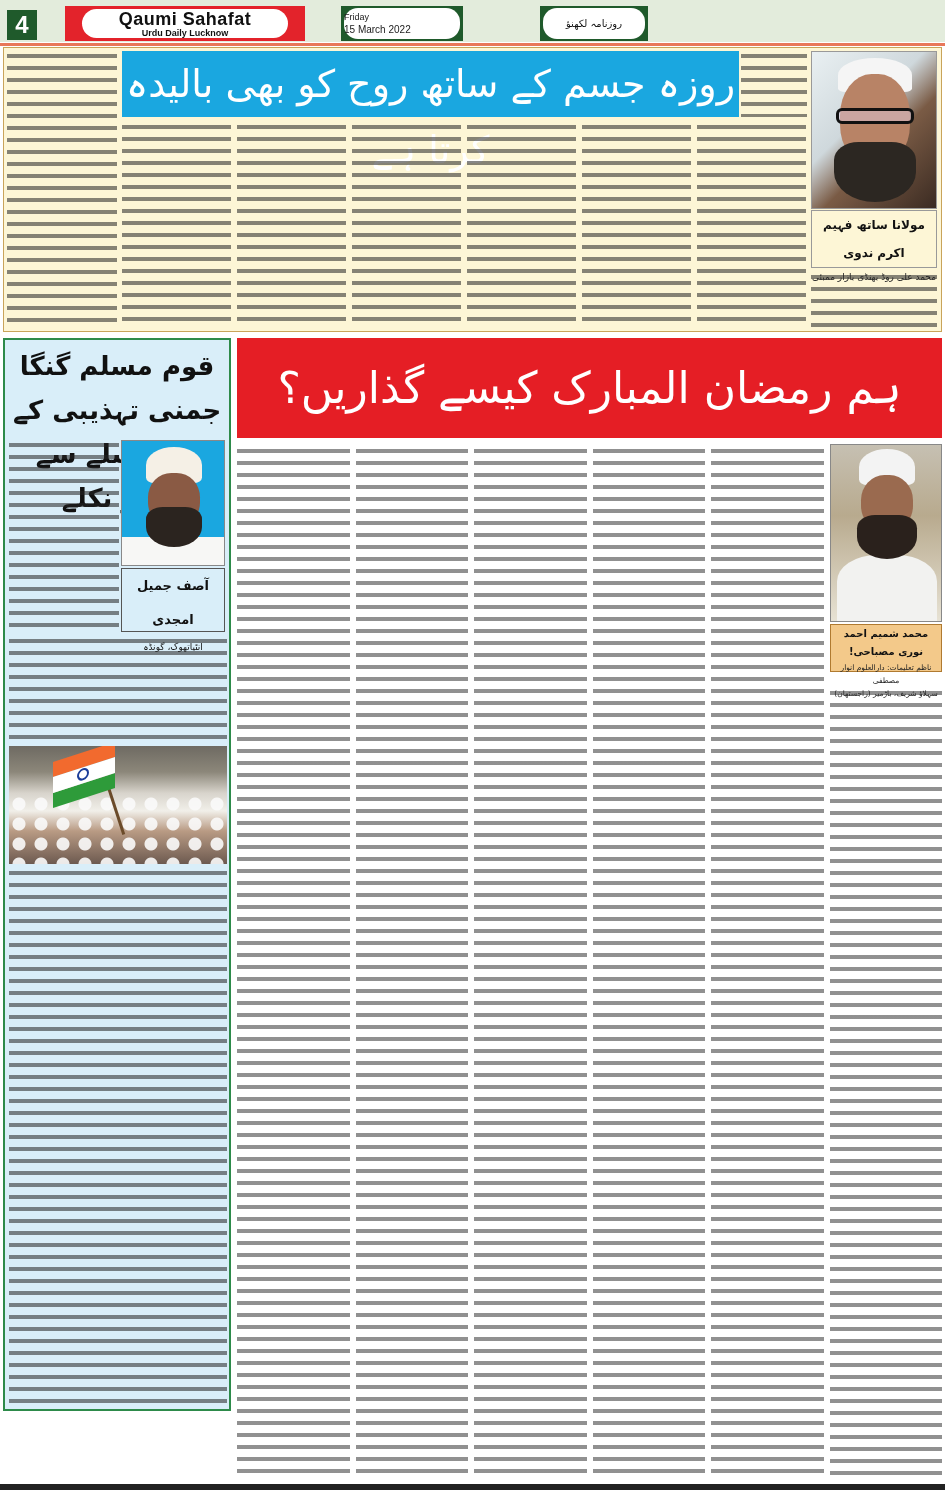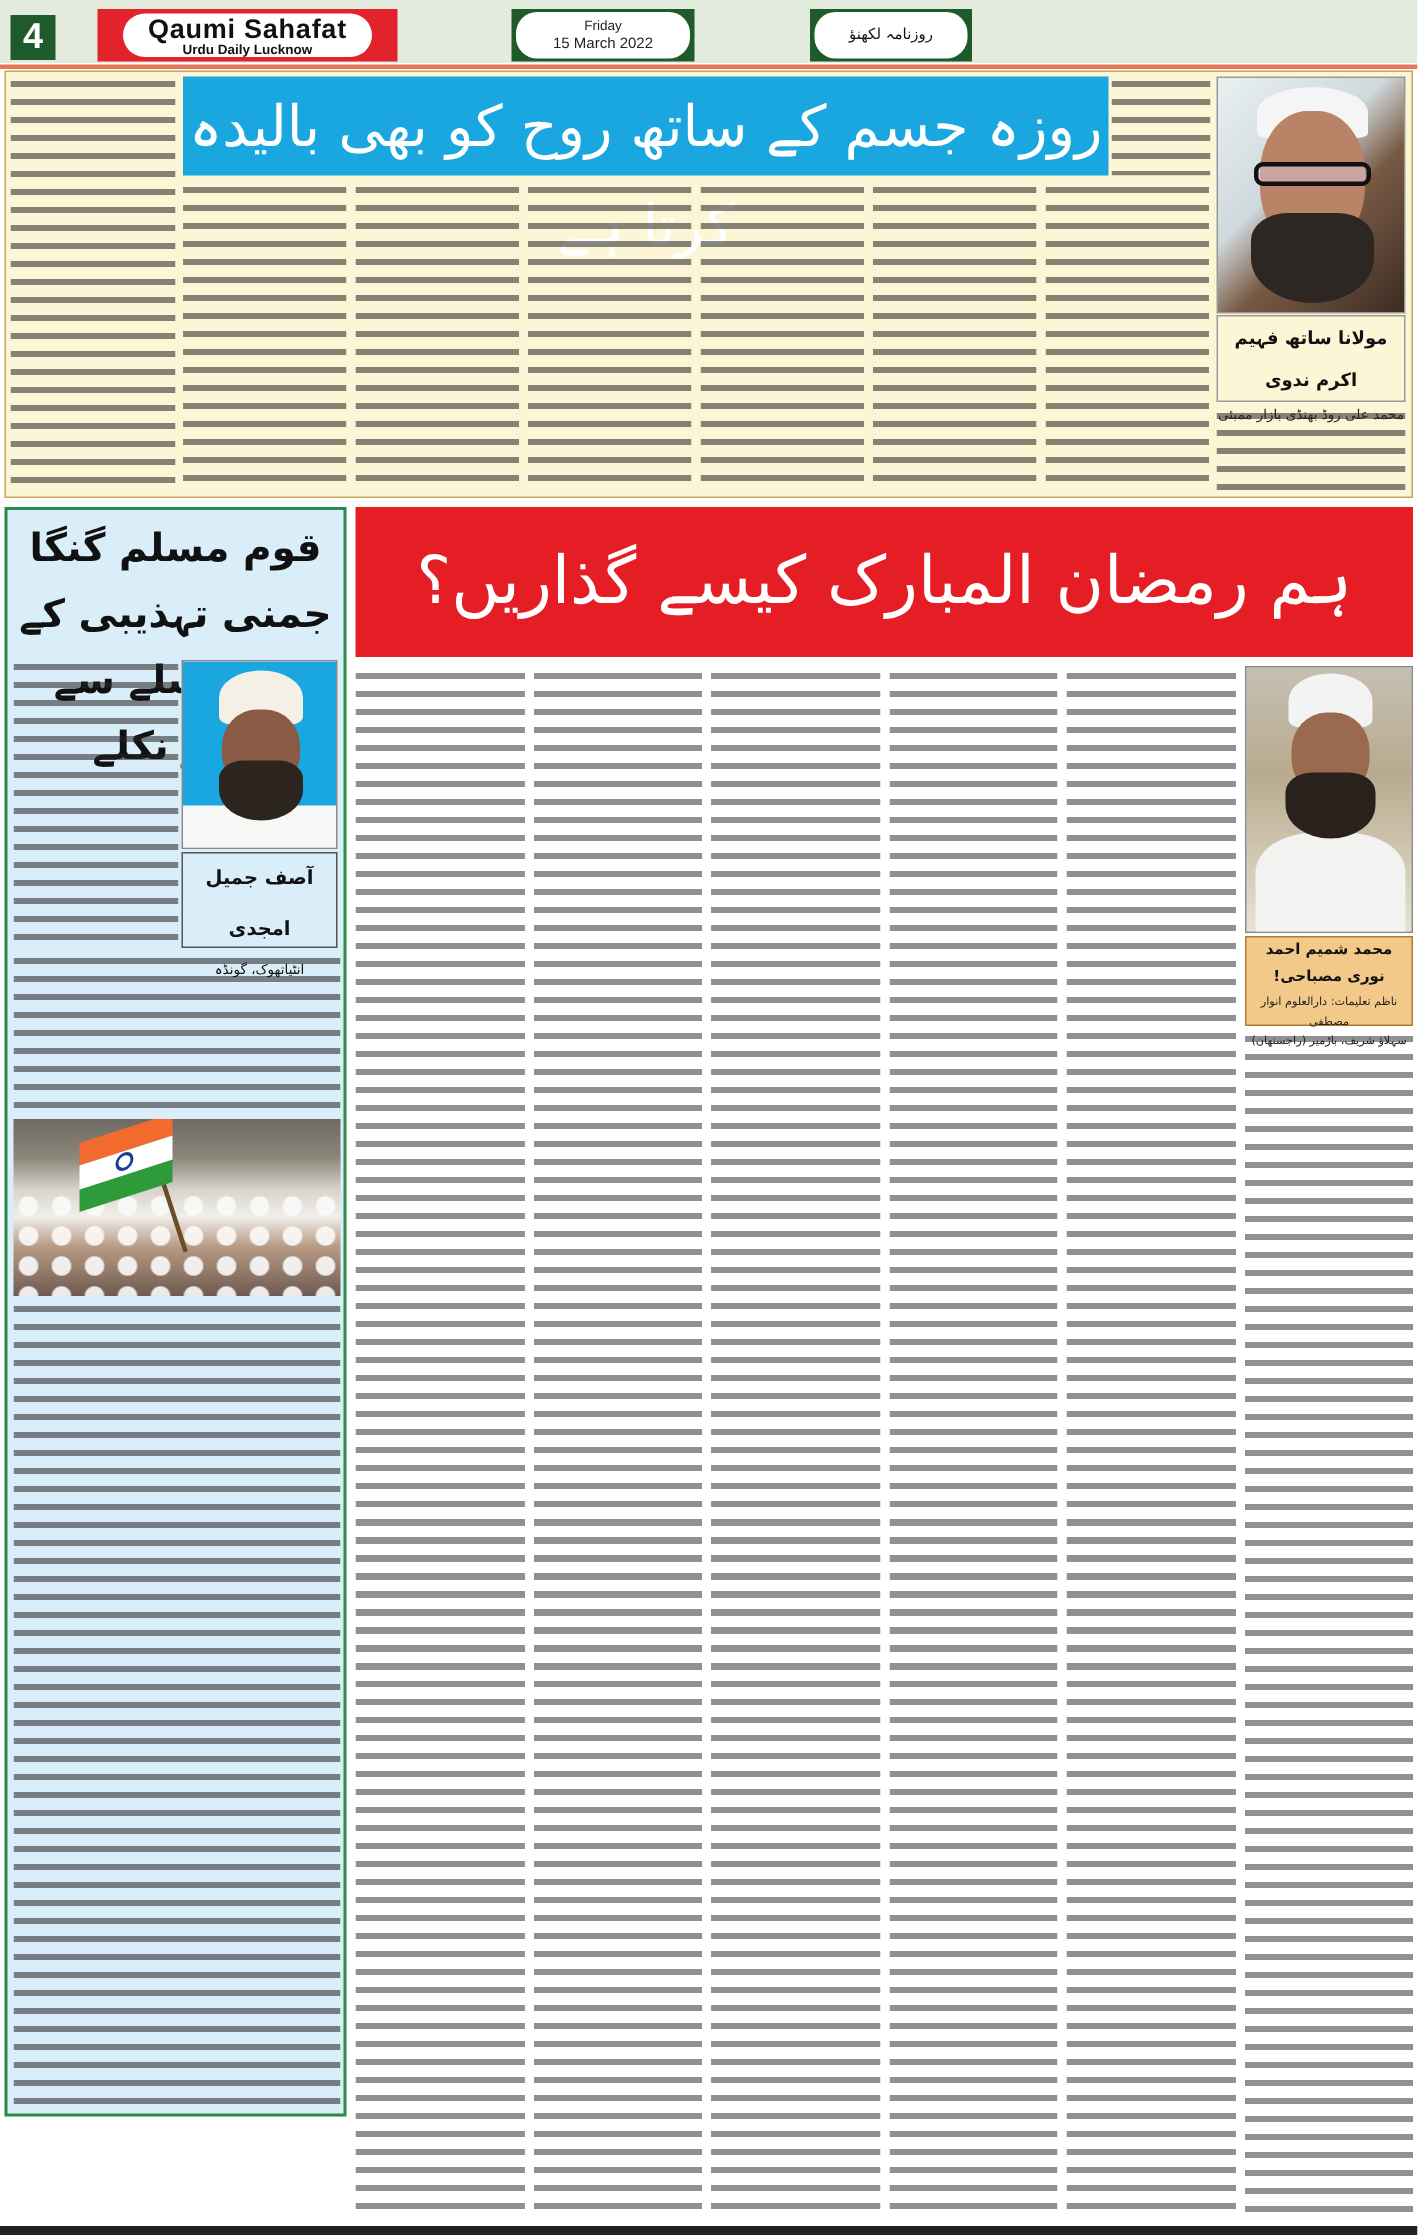--- a/index.html
+++ b/index.html
@@ -4,26 +4,26 @@
 <style>
   * { box-sizing: border-box; margin: 0; padding: 0; }
   html, body { width: 945px; height: 1490px; background: #ffffff; overflow: hidden; }
   body { position: relative; font-family: "DejaVu Sans", sans-serif; }
 
   
   .masthead { position: absolute; left: 0; top: 0; width: 945px; height: 42px; background: #e3ecdc; }
   .masthead-rule { position: absolute; left: 0; top: 43px; width: 945px; height: 3px; background: #e8775a; }
   .page-num { position: absolute; left: 7px; top: 10px; width: 30px; height: 30px; background: #1f5a2b; color: #fff;
               font-family: "Liberation Sans", sans-serif; font-weight: 700; font-size: 24px; line-height: 30px; text-align: center; }
-  .brand-box { position: absolute; left: 65px; top: 6px; width: 200px; height: 35px; background: #e3232b; padding: 3px 17px; }
+  .brand-box { position: absolute; left: 65px; top: 6px; width: 240px; height: 35px; background: #e3232b; padding: 3px 17px; }
   .brand-inner { width: 100%; height: 100%; background: #fff; border-radius: 16px; text-align: center; }
   .brand-title { font-family: "Liberation Sans", sans-serif; font-weight: 700; font-size: 18px; line-height: 18px; color: #111; letter-spacing: 0.5px; display: block; padding-top: 1px; }
   .brand-sub { font-family: "Liberation Sans", sans-serif; font-weight: 700; font-size: 9px; line-height: 10px; color: #111; display: block; }
   .date-box { position: absolute; left: 341px; top: 6px; width: 122px; height: 35px; background: #1f5a2b; padding: 2px 3px; }
-  .date-inner { width: 100%; height: 100%; background: #fff; border-radius: 14px; text-align: center; font-family: "Liberation Sans", sans-serif; color: #222; }
+  .date-inner { width: 100%; height: 100%; background: #fff; border-radius: 14px; font-family: "Liberation Sans", sans-serif; color: #222; }
   .date-day { display: block; font-size: 9px; line-height: 12px; padding-top: 3px; }
   .date-full { display: block; font-size: 10px; line-height: 13px; }
   .urdu-box { position: absolute; left: 540px; top: 6px; width: 108px; height: 35px; background: #1f5a2b; padding: 2px 3px; }
   .urdu-inner { width: 100%; height: 100%; background: #fff; border-radius: 14px; text-align: center; font-size: 10px; line-height: 31px; color: #111; direction: rtl; }
   .urdu-title { position: absolute; right: 28px; top: 4px; font-size: 24px; font-weight: 700; color: #e3232b; direction: rtl; line-height: 34px; }
 
   
   .cols { position: absolute; display: flex; flex-direction: row-reverse; gap: 6px; }
   .col { flex: 1; position: relative; overflow: hidden; }
   .lines { position: absolute; inset: 0;
@@ -46,21 +46,21 @@
 
   
   .mid-headline { position: absolute; left: 237px; top: 338px; width: 705px; height: 100px; background: #e51e25; color: #fff;
                   font-size: 44px; line-height: 100px; text-align: center; direction: rtl; letter-spacing: 1px; }
   .main-area { position: absolute; left: 237px; top: 442px; width: 705px; height: 1040px; background: #fff; }
   .main-photo { position: absolute; right: 0; top: 2px; width: 112px; height: 178px; background: linear-gradient(180deg, #c6c0b2 0%, #b8aa8e 40%, #e7e2d4 100%); border: 1px solid #888; }
   .main-photo .cap { position: absolute; left: 28px; top: 4px; width: 56px; height: 36px; border-radius: 50% 50% 15% 15%; background: #f3f3f3; }
   .main-photo .face { position: absolute; left: 30px; top: 30px; width: 52px; height: 56px; border-radius: 45%; background: #9a6a4f; }
   .main-photo .beard { position: absolute; left: 26px; top: 70px; width: 60px; height: 44px; border-radius: 30% 30% 50% 50%; background: #2a211c; }
   .main-photo .robe { position: absolute; left: 6px; top: 110px; width: 100px; height: 66px; border-radius: 40% 40% 0 0; background: #f2f2f0; }
-  .main-byline { position: absolute; right: 0; top: 182px; width: 112px; height: 60px; background: #f3c98a; border: 1px solid #b07a30; text-align: center; direction: rtl; }
+  .main-byline { position: absolute; right: 0; top: 182px; width: 112px; height: 48px; background: #f3c98a; border: 1px solid #b07a30; text-align: center; direction: rtl; }
   .main-byline .name { display: block; font-size: 10px; font-weight: 700; line-height: 18px; color: #111; }
   .main-byline .role { display: block; font-size: 7.5px; line-height: 13px; color: #222; }
 
   
   .sidebar { position: absolute; left: 3px; top: 338px; width: 228px; height: 1073px; background: #d9eef9; border: 2px solid #2d8a4a; }
   .side-headline { position: absolute; left: 3px; top: 4px; width: 218px; height: 92px; direction: rtl; text-align: center; color: #111;
                    font-size: 26px; line-height: 44px; font-weight: 700; }
   .side-photo { position: absolute; right: 4px; top: 100px; width: 104px; height: 126px; background: #ffffff; border: 1px solid #888; overflow: hidden; }
   .side-photo .bg { position: absolute; inset: 0; background: #1aa7e0; }
   .side-photo .cap { position: absolute; left: 24px; top: 6px; width: 56px; height: 36px; border-radius: 50% 50% 15% 15%; background: #f5f0e6; }

